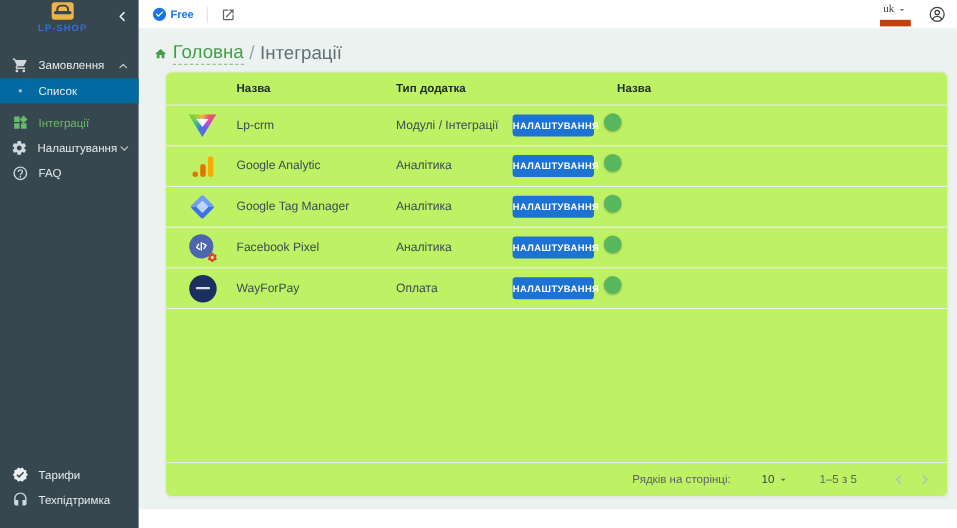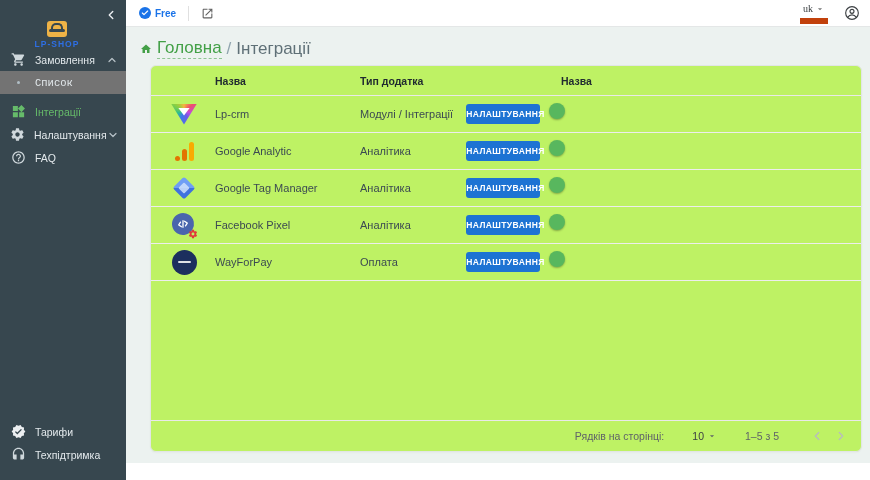--- a/index.html
+++ b/index.html
@@ -4,41 +4,41 @@
 <style>
   * { margin:0; padding:0; box-sizing:border-box; }
   html,body { width:870px; height:480px; overflow:hidden; }
   body { font-family:"Liberation Sans", sans-serif; background:#fff; position:relative; }
 
   .app { position:relative; width:870px; height:480px; }
 
   
   .sidebar { position:absolute; left:0; top:0; width:126px; height:480px;
              background:#37474f; display:flex; flex-direction:column; z-index:3; }
-  .logo-area { position:relative; height:46px; padding-top:21px; }
+  .logo-area { position:relative; height:46px; padding-top:2px; }
   .logo-bag { width:20px; height:16px; background:#efb346; border-radius:3px;
               margin:0 auto 2px; position:relative; transform:translateX(-6px); }
   .logo-bag::before { content:""; position:absolute; top:2px; left:50%; transform:translateX(-50%);
               width:8px; height:6px; border:2px solid #37474f; border-bottom:none;
               border-radius:5px 5px 0 0; }
   .logo-bag::after { content:""; position:absolute; top:8px; left:2px; right:2px; height:3px;
               background:#37474f; border-radius:2px; }
   .logo-text { text-align:center; color:#2e6fe4; font-size:8.5px; font-weight:bold;
               letter-spacing:1px; transform:translateX(-6px); }
   .collapse-btn { position:absolute; right:8px; top:8px; width:14px; height:14px; cursor:pointer; }
   .collapse-btn svg { stroke:#eceff1; }
 
   .nav { margin-top:2px; }
   .nav-item { height:23px; display:flex; align-items:center; padding:0 8px 0 10px; cursor:pointer; }
   .nav-icon { width:16px; height:16px; display:flex; align-items:center; justify-content:center; margin-right:9px; }
   .nav-label { flex:1; font-size:10.5px; color:#e3e9ec; white-space:nowrap; }
   .nav-chevron { width:12px; height:12px; display:flex; }
   .nav-chevron svg { stroke:#b7c2c8; }
   .nav-chevron.up svg { transform:rotate(180deg); }
-  .nav-item.submenu { background:#737373;font-family:Liberation Mono, monospace; }
+  .nav-item.submenu { background:#0369a1; }
   .bullet { width:3px; height:3px; border-radius:50%; background:#b0bec5; margin:0 15px 0 7px; }
   .nav-item.active .nav-label { color:#66bb6a; }
   .nav-gap { height:6px; }
 
   .sidebar-bottom { margin-top:auto; padding-bottom:14px; }
 
   
   .main { position:absolute; left:126px; top:0; width:744px; height:480px; background:#fff; }
   .topbar { height:27px; background:#fff; border-bottom:1px solid #e4e7e7;
             display:flex; align-items:center; padding:0 10px 0 13px; }

